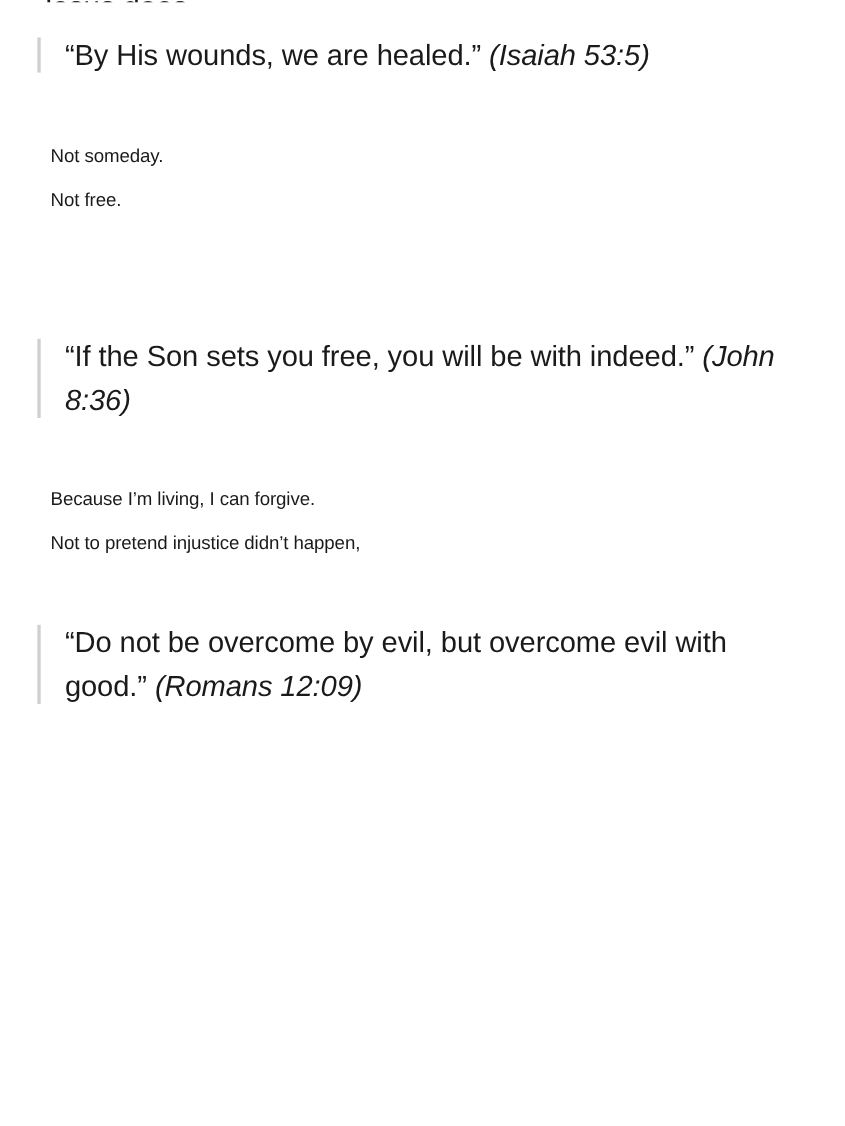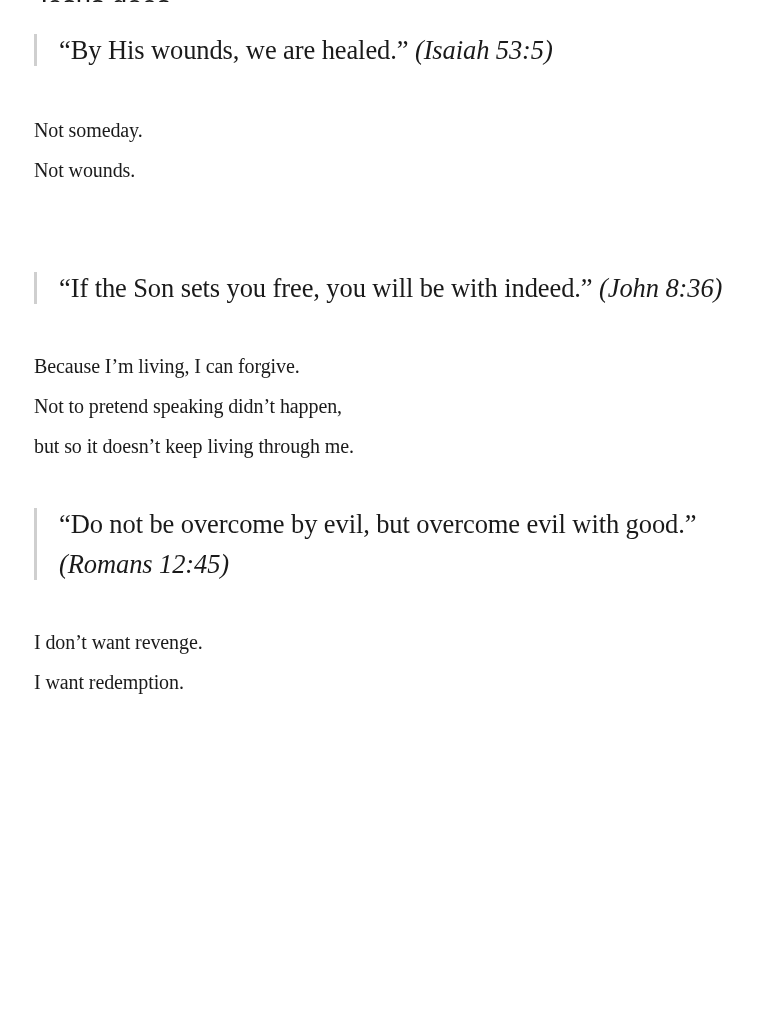--- a/index.html
+++ b/index.html
@@ -28,28 +28,27 @@
     left: 34px;
     font-size: 27px;
     line-height: 40px;
     color: #1a1a1a;
     white-space: nowrap;
     overflow: hidden;
     height: 16px;
   }
   .content {
     padding-top: 30px;
-    font-family: Liberation Serif, serif;
   }
   .para {
-    font-size: 20px;
+    font-size: 17px;
     line-height: 40px;
     letter-spacing: -0.1px;
     color: #1a1a1a;
-    margin: 0;
+    margin: 12px;
   }
   .para .line {
     display: block;
   }
   .para b {
     font-weight: 700;
   }
   .quote {
     position: relative;
     margin: 0;
@@ -95,54 +94,49 @@
   <div class="content">
 
     <blockquote class="quote">
       <span>“By His wounds, we are healed.” </span><span class="ref">(Isaiah 53:5)</span>
     </blockquote>
 
     <div class="gap-lg"></div>
 
     <p class="para">
       <span class="line">Not someday.</span>
-      <span class="line">Not wounds.</span>
+      <span class="line">Not free.</span>
     </p>
 
     <div class="gap-lg"></div>
 
     <p class="para">
     </p>
 
     <div class="gap-md"></div>
 
     <blockquote class="quote">
       <span>“If the Son sets you free, you will be with indeed.” </span><span class="ref">(John 8:36)</span>
     </blockquote>
 
     <div class="gap-md"></div>
 
     <p class="para">
       <span class="line">Because I’m living, I can forgive.</span>
-      <span class="line">Not to pretend speaking didn’t happen,</span>
-      <span class="line">but so it doesn’t keep living through me.</span>
+      <span class="line">Not to pretend injustice didn’t happen,</span>
     </p>
 
     <div class="gap-md"></div>
 
     <blockquote class="quote">
-      <span>“Do not be overcome by evil, but overcome evil with good.” </span><span class="ref">(Romans 12:45)</span>
+      <span>“Do not be overcome by evil, but overcome evil with good.” </span><span class="ref">(Romans 12:09)</span>
     </blockquote>
 
     <div class="gap-md"></div>
 
-    <p class="para">
-      <span class="line">I don’t want revenge.</span>
-      <span class="line">I want redemption.</span>
-    </p>
 
     <div class="gap-lg"></div>
 
     <p class="para">
     </p>
 
   </div>
 
   <div class="clipped-bottom">More human.</div>
 

